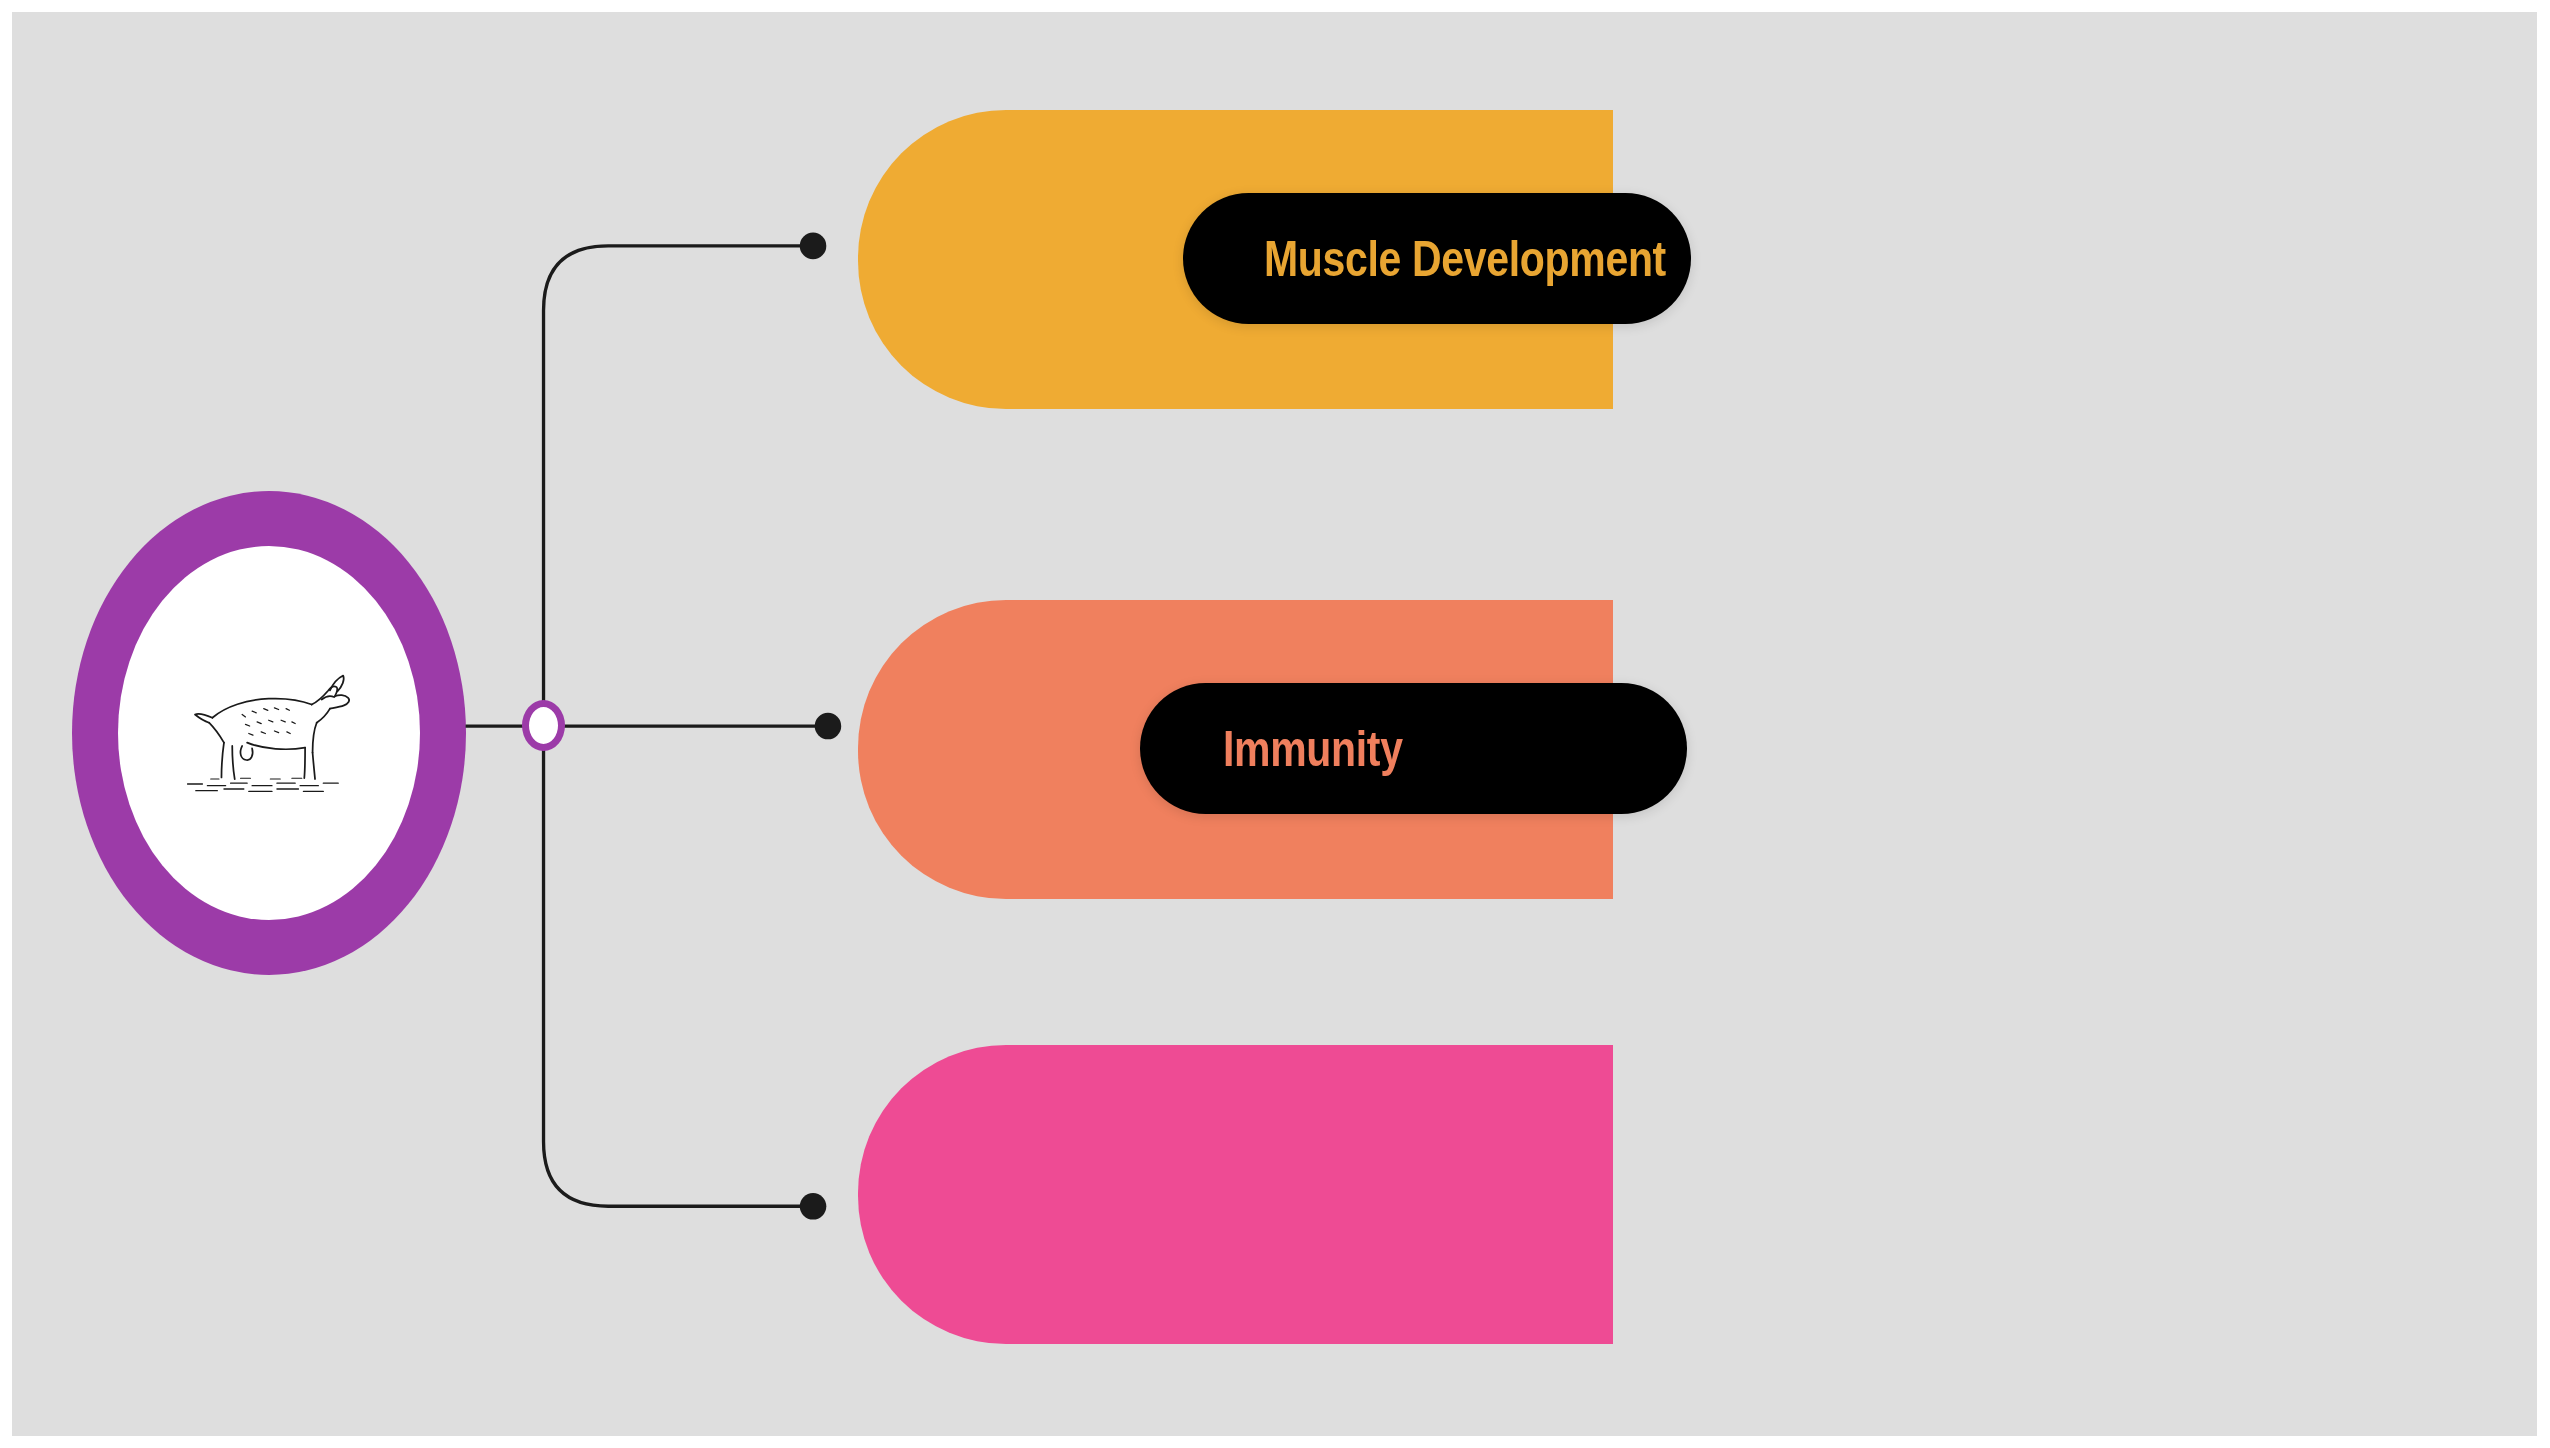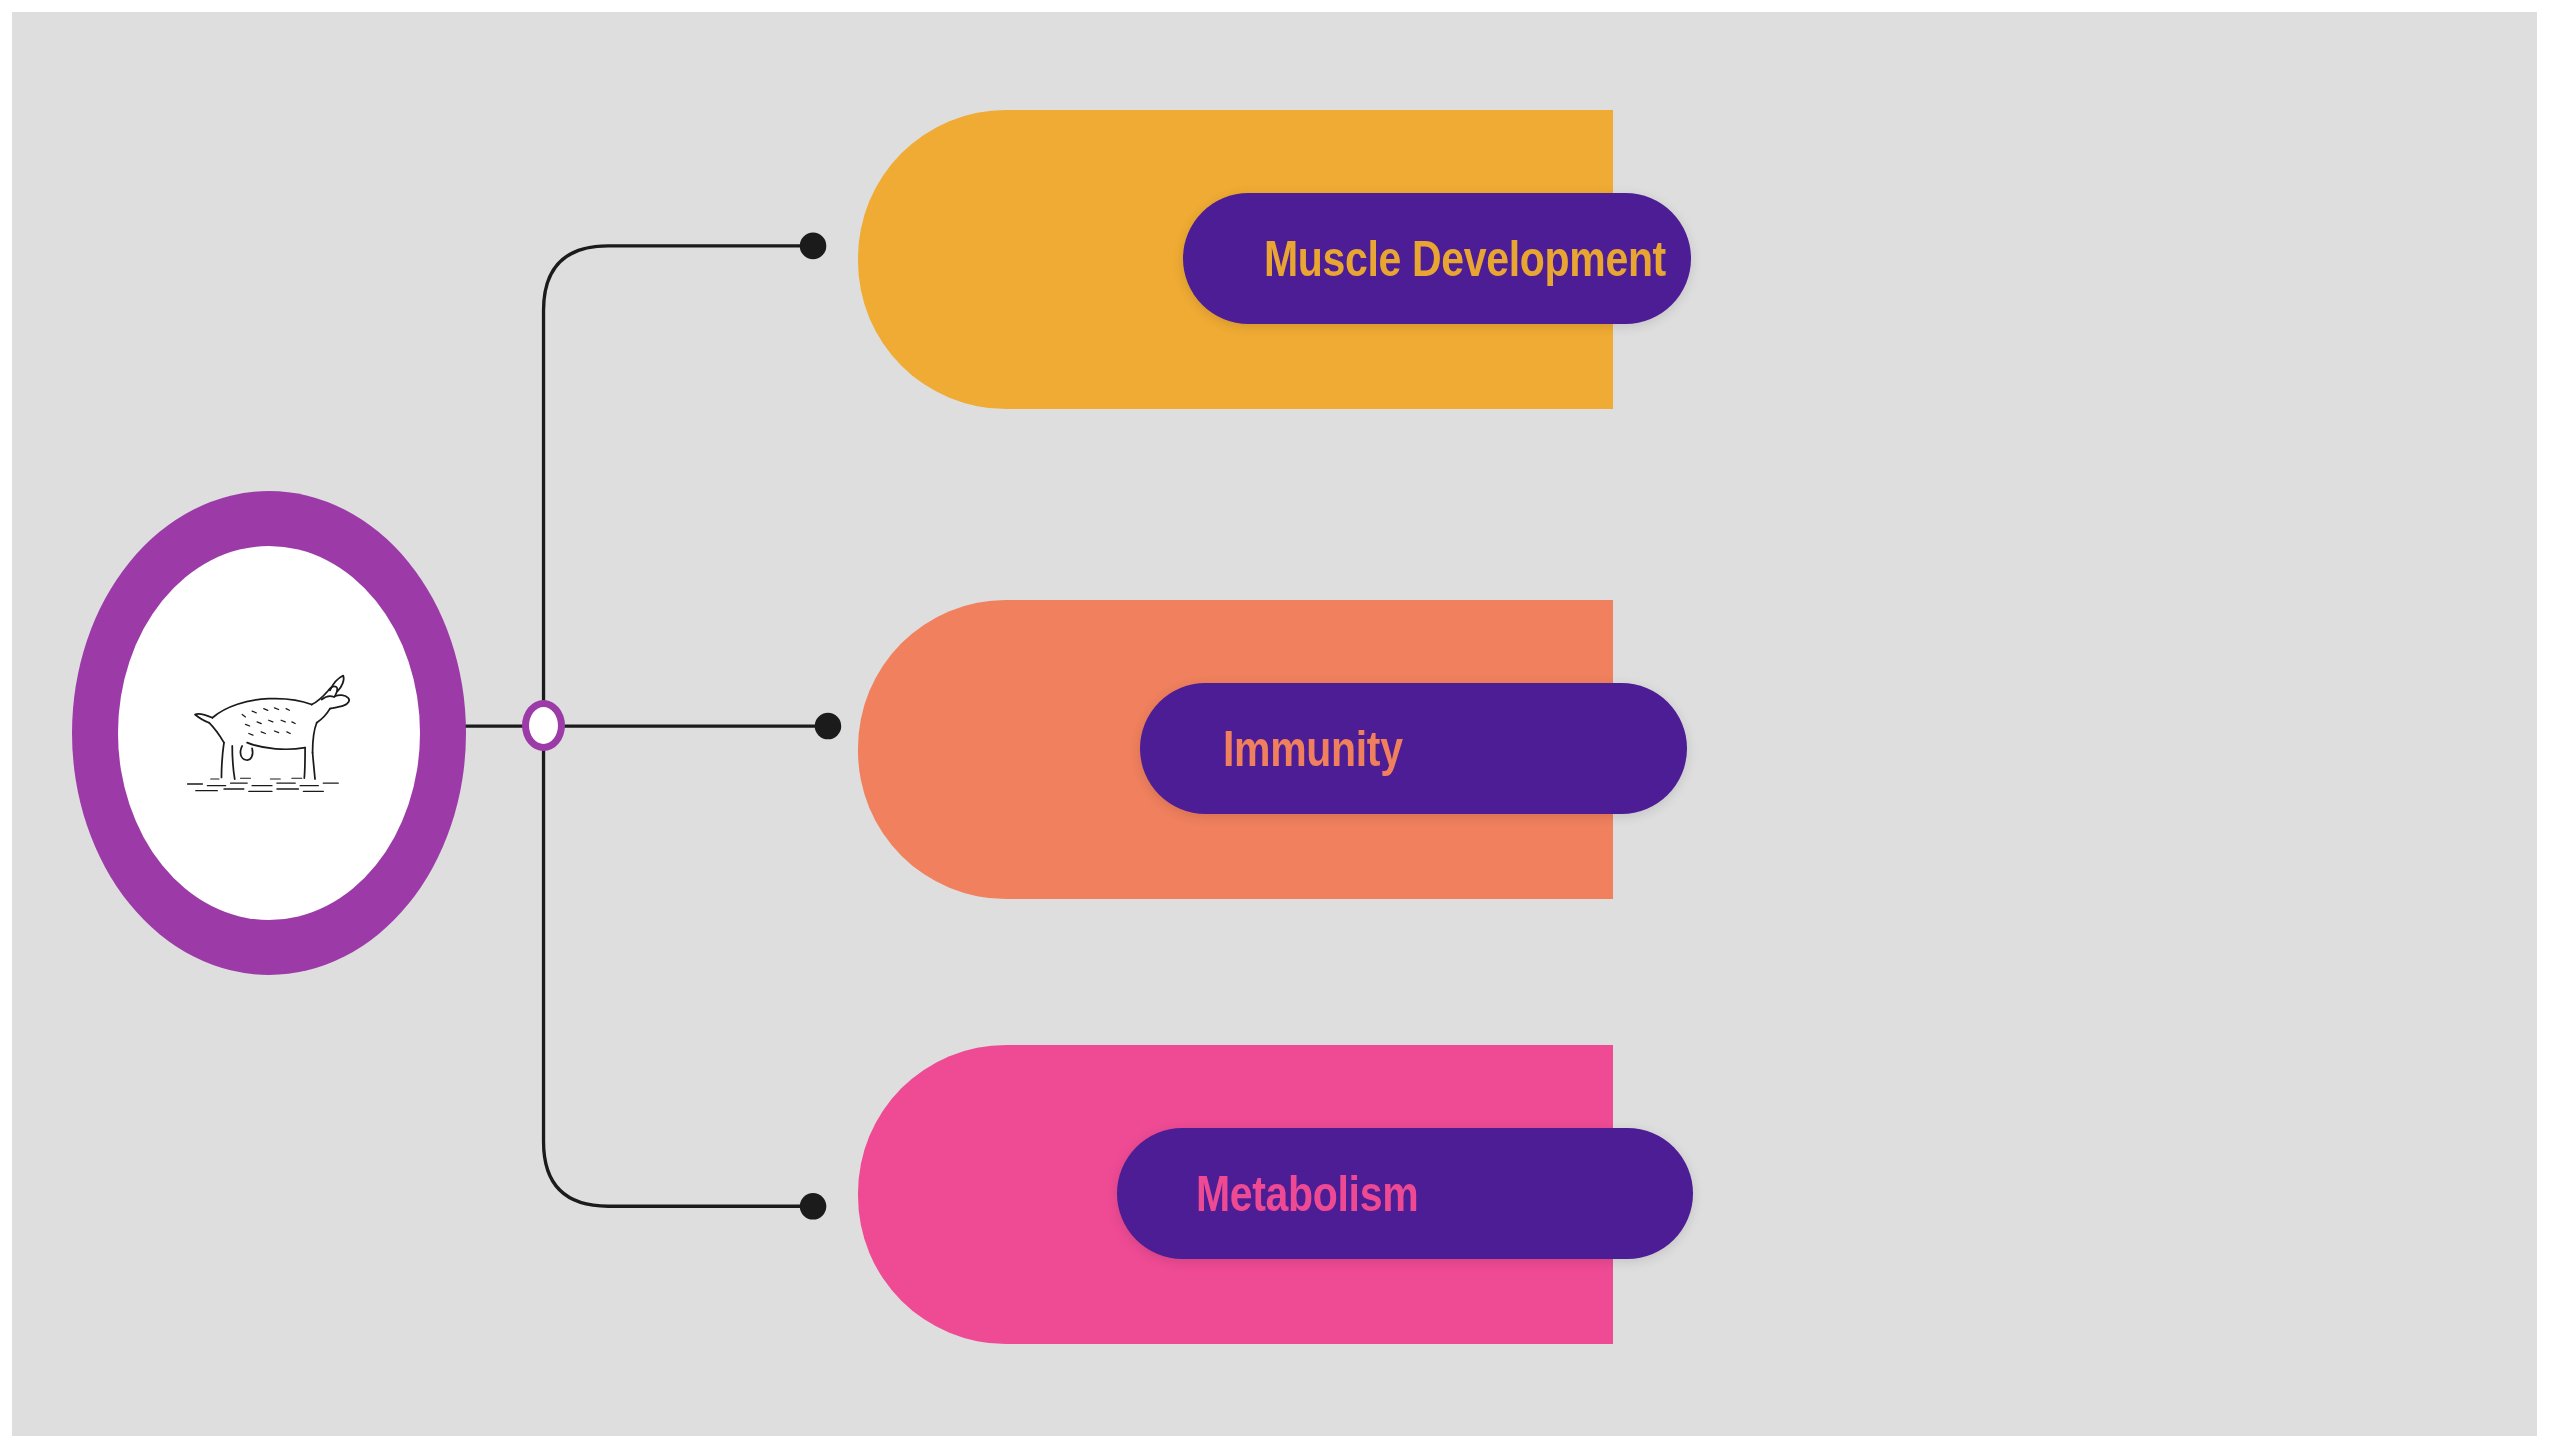--- a/index.html
+++ b/index.html
@@ -95,21 +95,21 @@
     height: 100%;
   }
   .node-block .cap {
     position: absolute;
     left: 0; top: 0;
     width: 100%; height: 100%;
     border-radius: 148px 0 0 148px;
   }
   .node-pill {
     position: absolute;
-    background: #4c1d95;
+    background: #000000;
     border-radius: 91px;
     box-shadow: 0 2.5px 11.6px rgba(0,0,0,0.12);
     display: flex;
     align-items: center;
   }
   .node-pill .node-label {
     font-weight: bold;
     font-size: 50px;
     letter-spacing: -0.4px;
     font-family: "Liberation Sans Narrow", "Liberation Sans", sans-serif;
@@ -237,21 +237,18 @@
 novel_circ_002839, novel_circ_006927, novel_circ_003764,
 novel_circ_009665</div>
   </div>
 
   <div class="branch" style="left:846px; top:1033px; width:1592px; height:299px;">
     <div class="node-shape" style="width:755px; height:299px;">
       <div class="node-block" style="width:755px;">
         <div class="cap" style="background:#ee4b94;"></div>
       </div>
     </div>
-    <div class="node-pill" style="left:259px; top:83px; width:576px; height:131px;">
-      <span class="node-label" style="color:#ed4a93; margin-left:79px;">Metabolism</span>
-    </div>
     <div class="gene-list" style="right:-846px; top:119px; width:867px;">circRNA25300-5, circRNA25471-2, circRNA16964-3,
 circRNA2068-2, circRNA1831-1, circRNA2158-2</div>
   </div>
 
 </div>
 
 
 </body></html>

